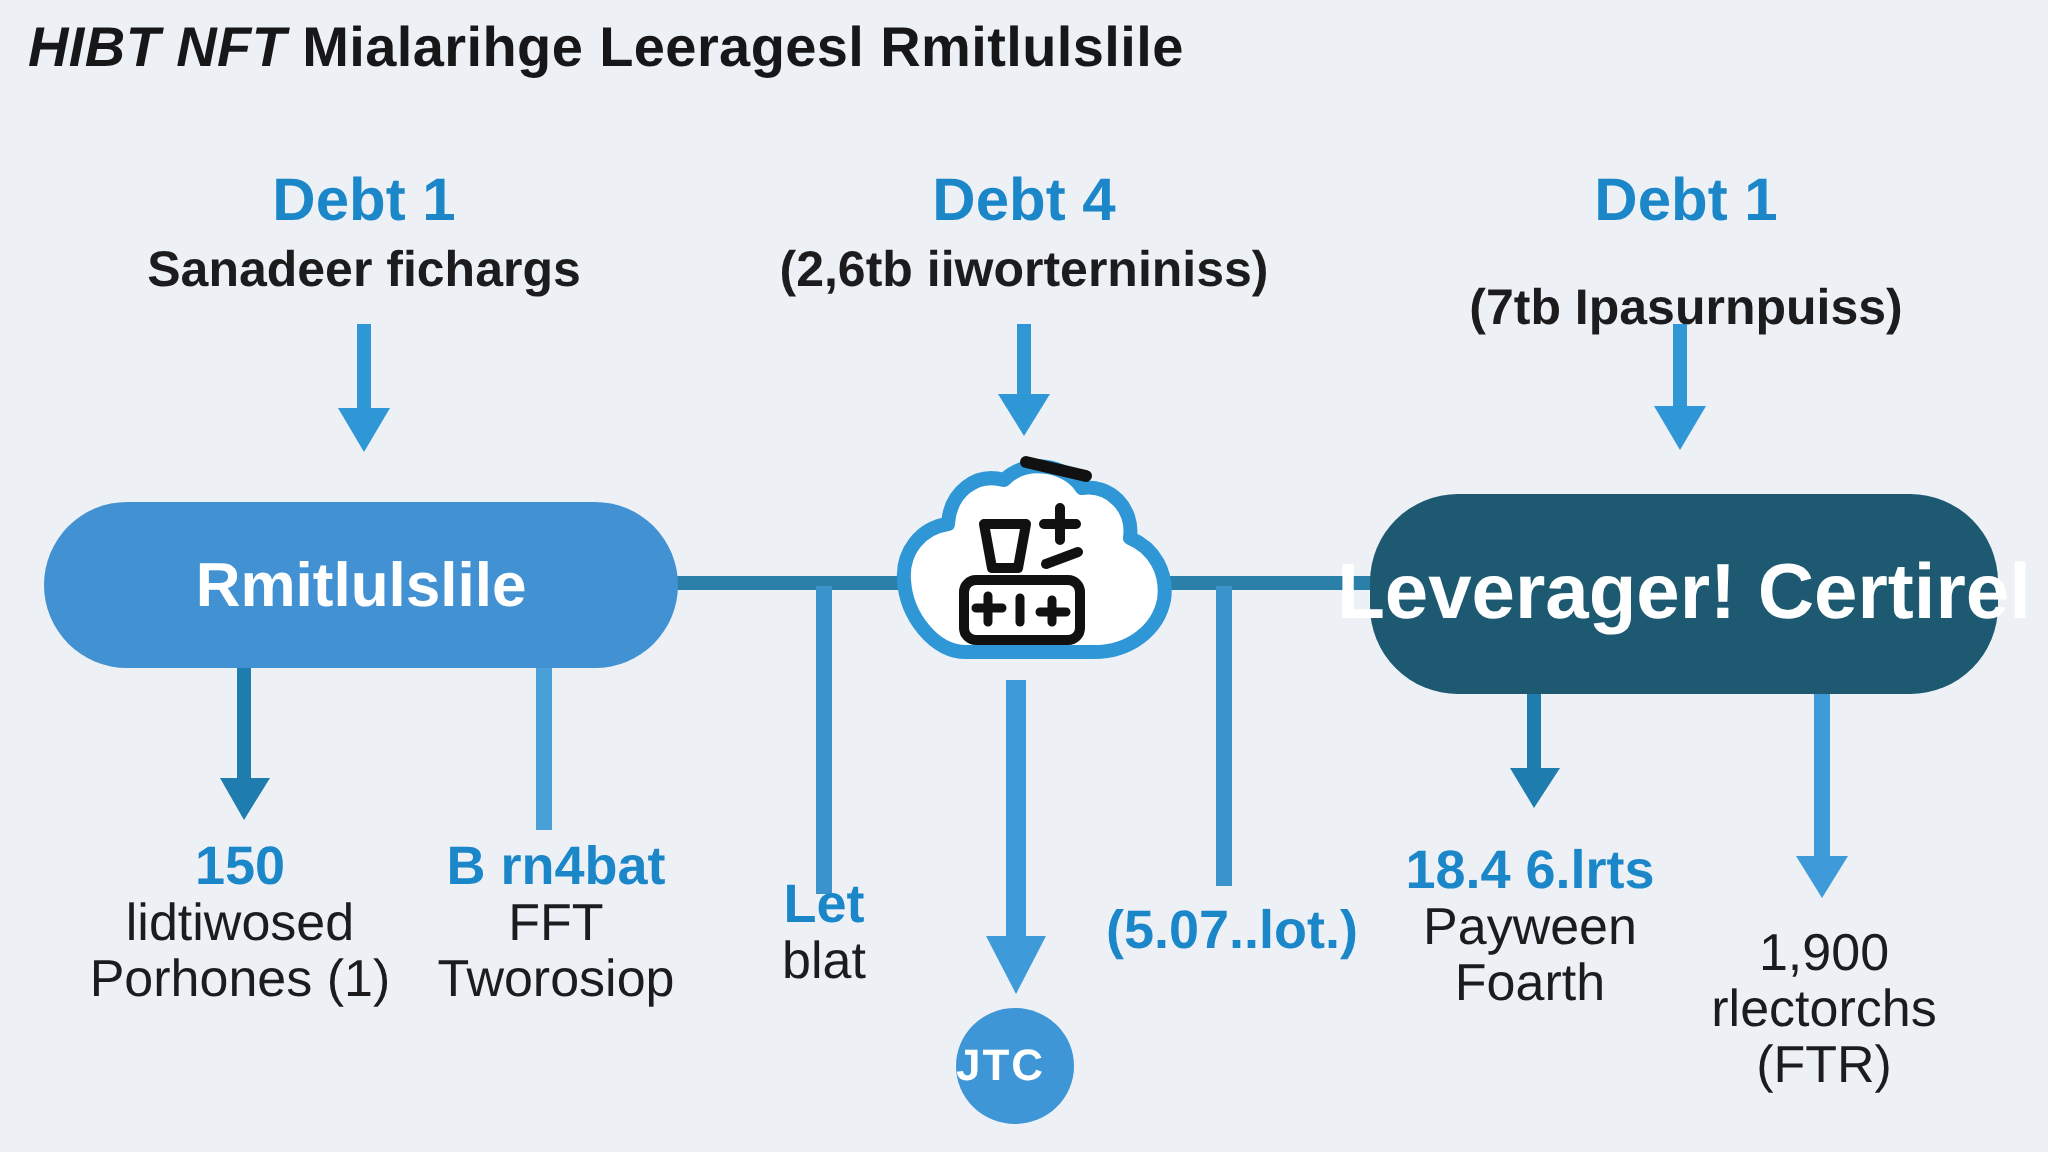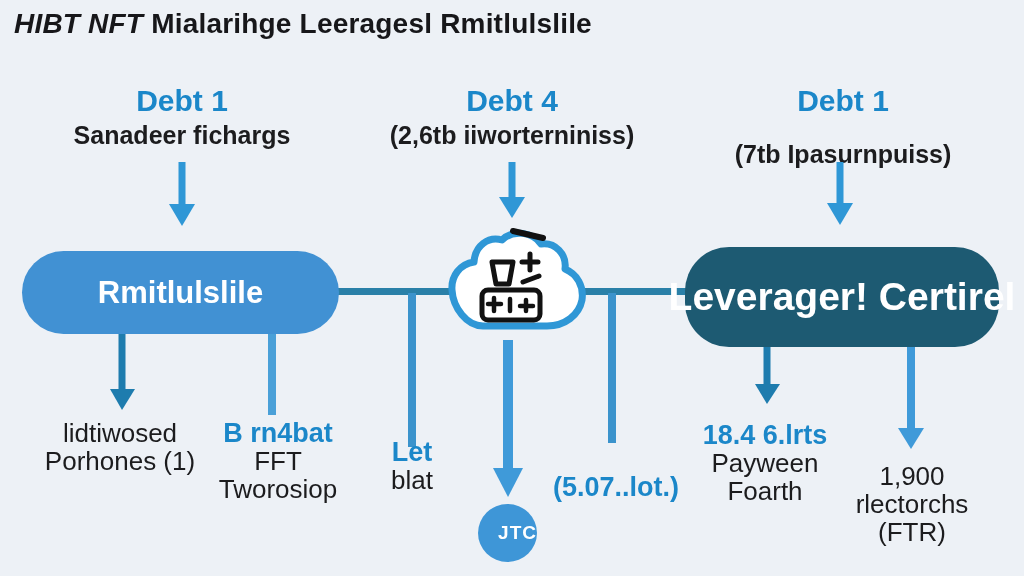--- a/index.html
+++ b/index.html
@@ -19,22 +19,22 @@
 
   .pill {
     display:flex; align-items:center; justify-content:center;
     color:#ffffff; font-weight:700; white-space:nowrap;
   }
   .pill-left { left:22px; top:251px; width:317px; height:83px; border-radius:42px; background:#4191d3; font-size:31px; }
   .pill-right { left:685px; top:247px; width:314px; height:100px; border-radius:44px; background:#1d5a72; font-size:39px; }
 
   .badge {
     left:478px; top:504px; width:59px; height:58px; border-radius:50%;
-    background:#3e96d7; color:#fff; font-weight:700; font-size:19px; letter-spacing:1px;
-    display:flex; align-items:center; justify-content:flex-end;
+    background:#3e96d7; color:#fff; font-weight:700; font-size:22px; letter-spacing:1px;
+    display:flex; align-items:center; justify-content:flex-start;
   }
 
   .leaf { white-space:nowrap; }
   .leaf .value { font-size:27px; font-weight:700; color:#1b87c9; line-height:28px; }
   .leaf .line  { font-size:26px; font-weight:400; color:#1c1c1e; line-height:28px; }
 
   svg.layer { left:0; top:0; pointer-events:none; }
 </style>
 </head>
 <body>
@@ -122,36 +122,37 @@
 
     <path d="M 80,60 L 96,54" stroke="#111111" stroke-width="5" stroke-linecap="round" fill="none"></path>
 
     <rect x="39" y="68" width="58" height="30" rx="6" fill="none" stroke="#111111" stroke-width="5"></rect>
     <path d="M 51,76 v 13 M 45,82 h 13" stroke="#111111" stroke-width="4.5" stroke-linecap="round" fill="none"></path>
     <path d="M 67,77 v 12" stroke="#111111" stroke-width="4.5" stroke-linecap="round" fill="none"></path>
     <path d="M 83,78 v 11 M 77,84 h 13" stroke="#111111" stroke-width="4.5" stroke-linecap="round" fill="none"></path>
   </svg>
 
   <div class="abs ctr leaf" style="left:120px; top:419px;">
+    <div class="value">150</div>
     <div class="line">lidtiwosed</div>
     <div class="line">Porhones (1)</div>
   </div>
 
   <div class="abs ctr leaf" style="left:278px; top:419px;">
     <div class="value">B rn4bat</div>
     <div class="line">FFT</div>
     <div class="line">Tworosiop</div>
   </div>
 
   <div class="abs ctr leaf" style="left:412px; top:438px;">
     <div class="value">Let</div>
     <div class="line">blat</div>
   </div>
 
-  <div class="abs ctr leaf" style="left:616px; top:473px;">
+  <div class="abs ctr leaf" style="left:616px; top:451px;">
     <div class="value">(5.07..lot.)</div>
   </div>
 
   <div class="abs ctr leaf" style="left:765px; top:421px;">
     <div class="value">18.4 6.lrts</div>
     <div class="line">Payween</div>
     <div class="line">Foarth</div>
   </div>
 
   <div class="abs ctr leaf" style="left:912px; top:462px;">

